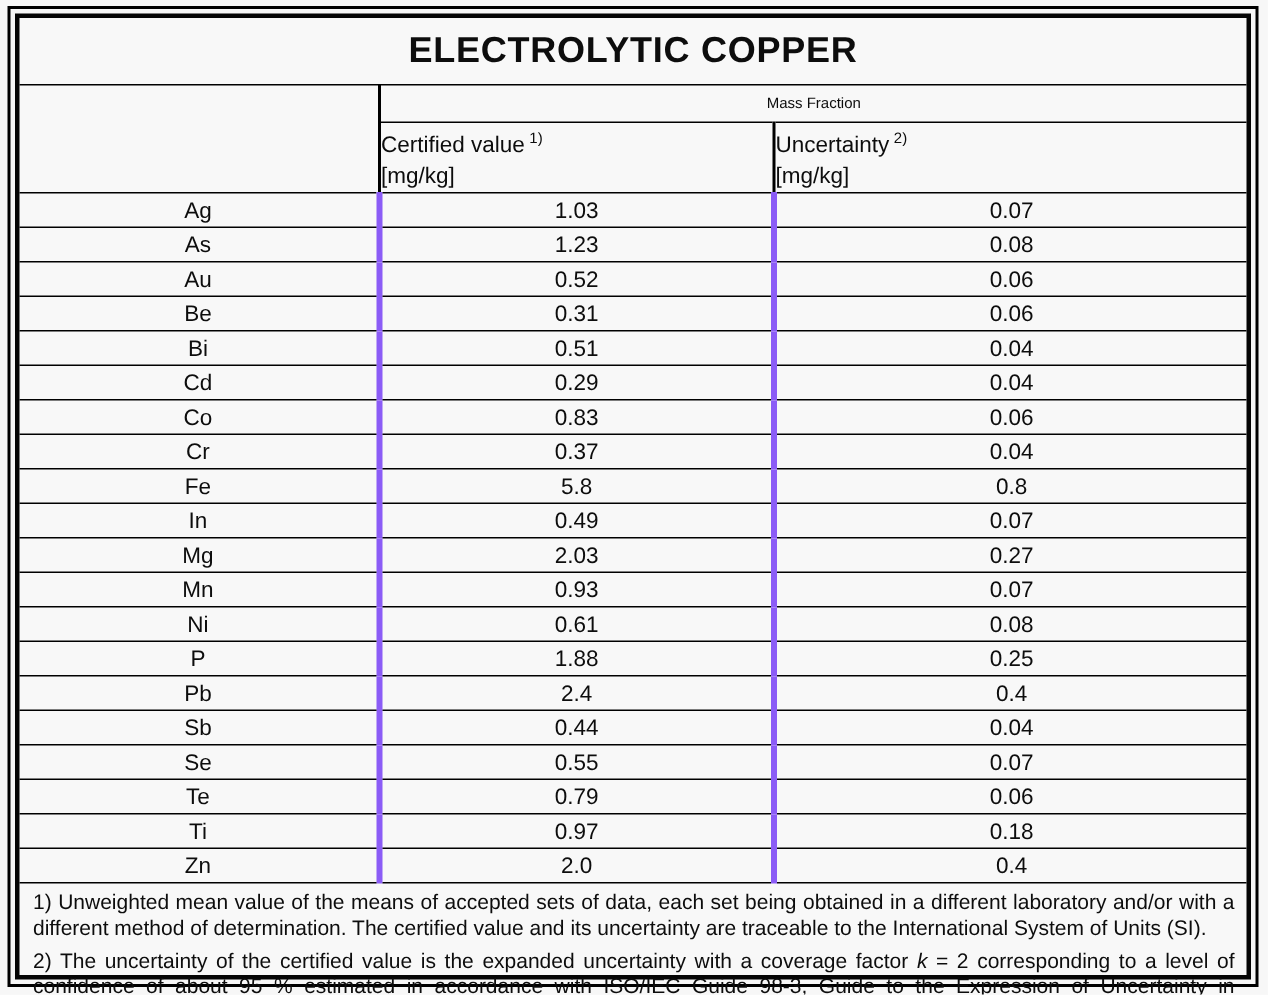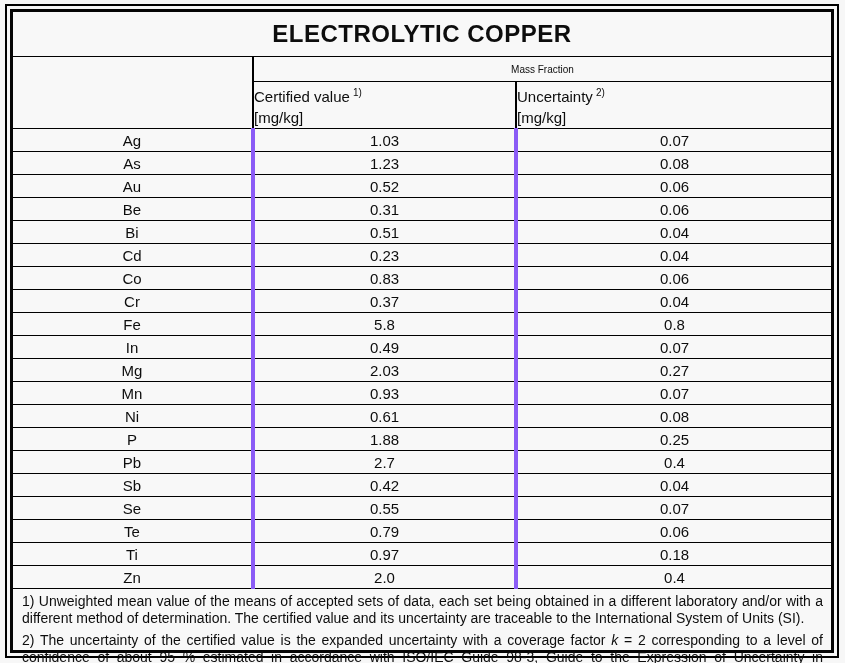--- a/index.html
+++ b/index.html
@@ -140,21 +140,21 @@
             <td class="vline">0.31</td>
             <td class="vline">0.06</td>
           </tr>
         <tr class="data-row">
             <td>Bi</td>
             <td class="vline">0.51</td>
             <td class="vline">0.04</td>
           </tr>
         <tr class="data-row">
             <td>Cd</td>
-            <td class="vline">0.23</td>
+            <td class="vline">0.29</td>
             <td class="vline">0.04</td>
           </tr>
         <tr class="data-row">
             <td>Co</td>
             <td class="vline">0.83</td>
             <td class="vline">0.06</td>
           </tr>
         <tr class="data-row">
             <td>Cr</td>
             <td class="vline">0.37</td>
@@ -185,26 +185,26 @@
             <td class="vline">0.61</td>
             <td class="vline">0.08</td>
           </tr>
         <tr class="data-row">
             <td>P</td>
             <td class="vline">1.88</td>
             <td class="vline">0.25</td>
           </tr>
         <tr class="data-row">
             <td>Pb</td>
-            <td class="vline">2.7</td>
+            <td class="vline">2.4</td>
             <td class="vline">0.4</td>
           </tr>
         <tr class="data-row">
             <td>Sb</td>
-            <td class="vline">0.42</td>
+            <td class="vline">0.44</td>
             <td class="vline">0.04</td>
           </tr>
         <tr class="data-row">
             <td>Se</td>
             <td class="vline">0.55</td>
             <td class="vline">0.07</td>
           </tr>
         <tr class="data-row">
             <td>Te</td>
             <td class="vline">0.79</td>

